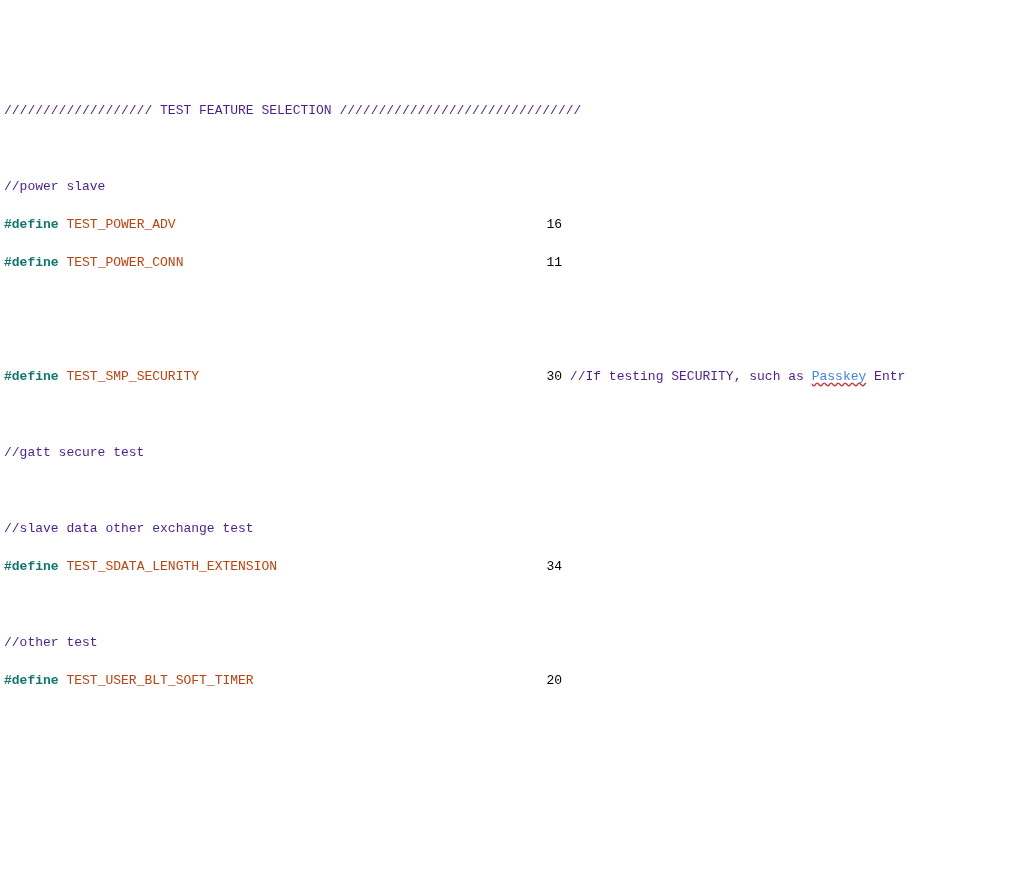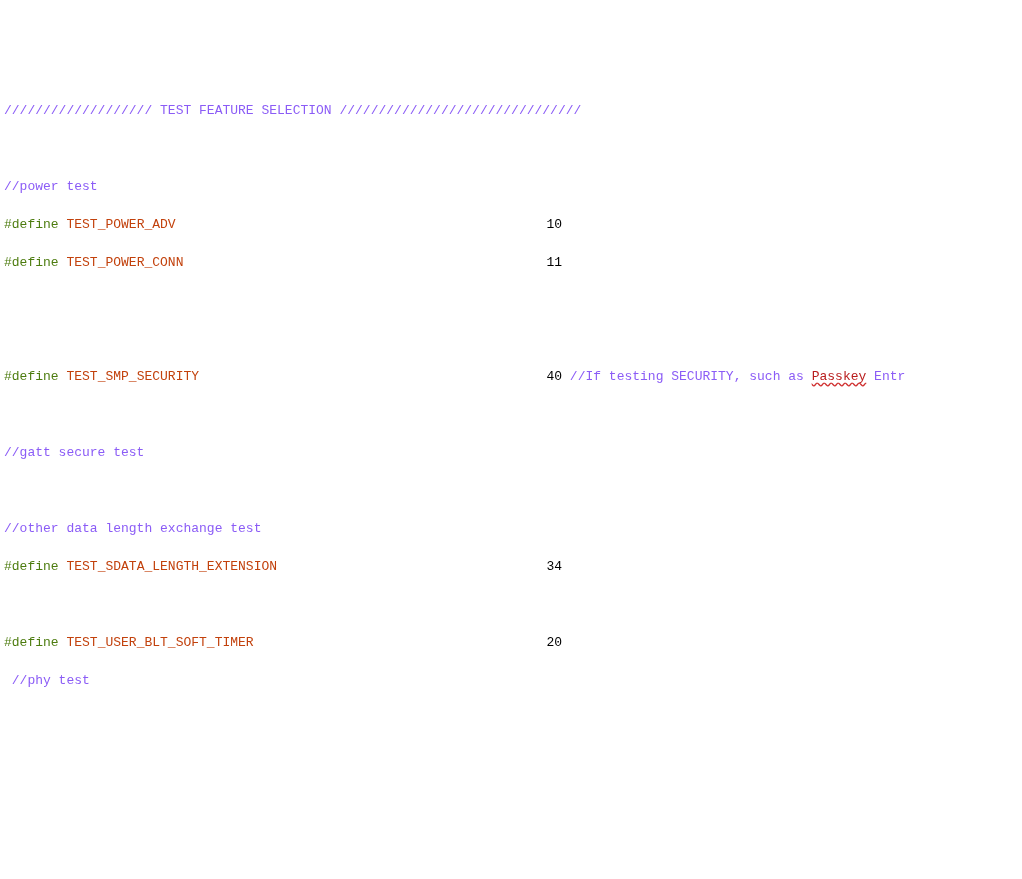--- a/index.html
+++ b/index.html
@@ -1,44 +1,44 @@
 <!DOCTYPE html>
 <html><head>
 <meta charset="utf-8">
 <style>
   html,body{margin:0;padding:0;background:#fff;color:#000;font-family:Consolas,'Courier New',monospace;font-size:13px;line-height:19px;white-space:pre;overflow:hidden}
   .code{padding:6px 0 0 4px}
-  .kw{color:#4d7c0f;font-weight:400}
-  .cmt{color:#8b5cf6}
-  .lnk{color:#b91c1c;text-decoration:underline wavy #d03030;text-underline-offset:2px}
+  .kw{color:#0f766e;font-weight:700}
+  .cmt{color:#4c1d95}
+  .lnk{color:#3b82f6;text-decoration:underline wavy #d03030;text-underline-offset:2px}
   .row{display:block}
   .name{color:#c2410c}
   .val{color:#000}
 </style>
 </head>
 <body>
 
 
 <div class="code">
 <span class="row"><span class="cmt"><span>///////////////////</span><span> TEST FEATURE SELECTION </span><span>///////////////////////////////</span></span></span>
 <span class="row"> </span>
-<span class="row"><span class="cmt">//power test</span></span>
-<span class="row"><span class="kw">#define</span> <span class="name" style="display:inline-block;width:480px">TEST_POWER_ADV</span><span class="val">10</span></span>
+<span class="row"><span class="cmt">//power slave</span></span>
+<span class="row"><span class="kw">#define</span> <span class="name" style="display:inline-block;width:480px">TEST_POWER_ADV</span><span class="val">16</span></span>
 <span class="row"><span class="kw">#define</span> <span class="name" style="display:inline-block;width:480px">TEST_POWER_CONN</span><span class="val">11</span></span>
 <span class="row"> </span>
 <span class="row"> </span>
-<span class="row"><span class="kw">#define</span> <span class="name" style="display:inline-block;width:480px">TEST_SMP_SECURITY</span><span class="val">40</span><span class="cmt"> //If testing SECURITY, such as </span><span class="lnk">Passkey</span><span class="cmt"> Entr</span></span>
+<span class="row"><span class="kw">#define</span> <span class="name" style="display:inline-block;width:480px">TEST_SMP_SECURITY</span><span class="val">30</span><span class="cmt"> //If testing SECURITY, such as </span><span class="lnk">Passkey</span><span class="cmt"> Entr</span></span>
 <span class="row"> </span>
 <span class="row"><span class="cmt">//gatt secure test</span></span>
 <span class="row"> </span>
-<span class="row"><span class="cmt">//other data length exchange test</span></span>
+<span class="row"><span class="cmt">//slave data other exchange test</span></span>
 <span class="row"><span class="kw">#define</span> <span class="name" style="display:inline-block;width:480px">TEST_SDATA_LENGTH_EXTENSION</span><span class="val">34</span></span>
 <span class="row"> </span>
+<span class="row"><span class="cmt">//other test</span></span>
 <span class="row"><span class="kw">#define</span> <span class="name" style="display:inline-block;width:480px">TEST_USER_BLT_SOFT_TIMER</span><span class="val">20</span></span>
-<span class="row"><span class="cmt"> //phy test</span></span>
 
 
 
 
 
 
 
 
 
 

